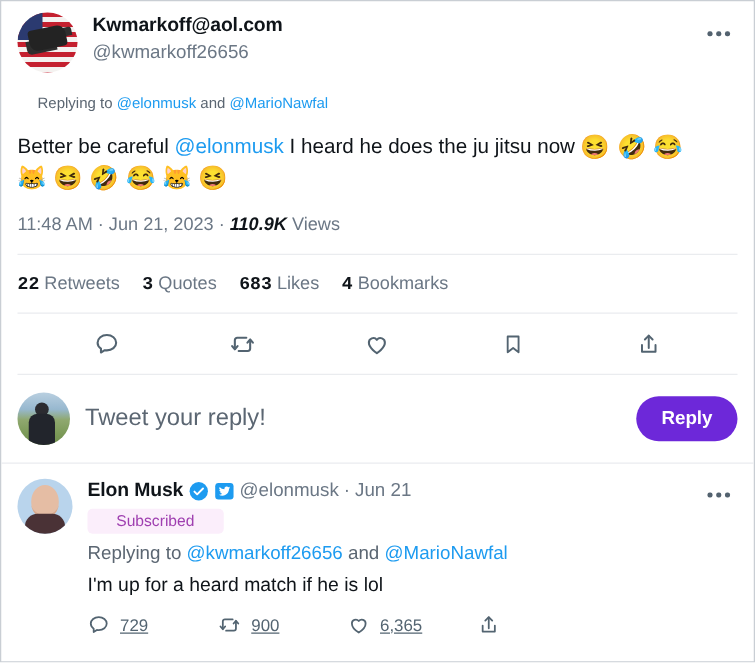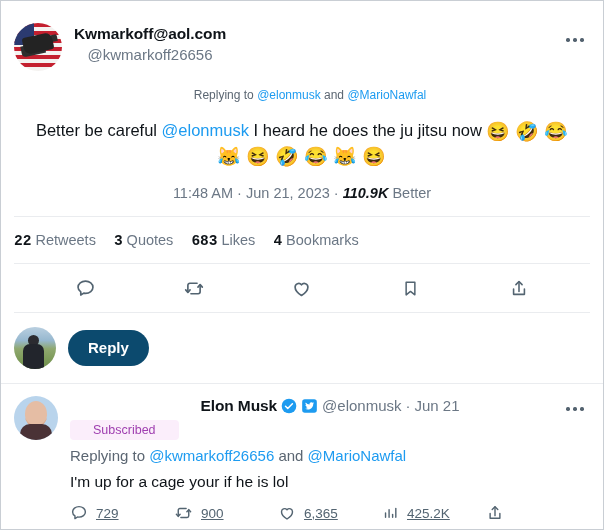--- a/index.html
+++ b/index.html
@@ -13,21 +13,21 @@
   .page {
     width: 604px;
     height: 530px;
     background: #ffffff;
     border: 1px solid #c9ced4;
     position: relative;
     overflow: hidden;
   }
 
   
-  .tweet-main { padding: 22px 13px 0 13px; text-align: center; }
+  .tweet-main { padding: 9px 13px 0 13px; }
 
   .author-row { display: flex; align-items: flex-start; position: relative; }
 
   .avatar {
     border-radius: 50%;
     flex: 0 0 auto;
     background-size: cover;
     background-position: center;
     overflow: hidden;
     position: relative;
@@ -177,21 +177,21 @@
     background: #22252c;
   }
   .composer-placeholder {
     flex: 1;
     font-size: 19px;
     color: #5b6672;
     line-height: 26px;
     cursor: text;
   }
   .reply-button {
-    background: #0c4a6e;
+    background: #6d28d9;
     color: #ffffff;
     border: none;
     border-radius: 999px;
     font-family: "Liberation Sans", sans-serif;
     font-size: 15px;
     font-weight: bold;
     padding: 9px 20px;
     cursor: pointer;
     line-height: 18px;
   }
@@ -223,21 +223,20 @@
     background: #4a3236;
   }
 
   .reply-body { flex: 1; min-width: 0; }
   .reply-name-line {
     display: flex;
     align-items: center;
     gap: 4px;
     line-height: 20px;
     flex-wrap: nowrap;
-    justify-content: center;
   }
   .reply-name {
     font-size: 15.5px;
     font-weight: bold;
     color: #0f1419;
     letter-spacing: -0.1px;
   }
   .badge-verified { width: 16px; height: 16px; flex: 0 0 auto; }
   .badge-bird { width: 17px; height: 16px; flex: 0 0 auto; }
   .reply-handle {
@@ -312,21 +311,21 @@
 
     <div class="replying-line">
       <span>Replying to </span><a class="lnk">@elonmusk</a><span> and </span><a class="lnk">@MarioNawfal</a>
     </div>
 
     <div class="tweet-text">
       <span>Better be careful </span><a class="lnk">@elonmusk</a><span> I heard he does the ju jitsu now </span><span class="emo">😆 🤣 😂</span><br><span class="emo">😹 😆 🤣 😂 😹 😆</span>
     </div>
 
     <div class="timestamp">
-      <span>11:48 AM</span><span> · </span><span>Jun 21, 2023</span><span> · </span><b>110.9K</b><span> Better</span>
+      <span>11:48 AM</span><span> · </span><span>Jun 21, 2023</span><span> · </span><b>110.9K</b><span> Views</span>
     </div>
   </div>
 
   <div class="divider" style="margin-top:13px;"></div>
 
   <div class="stats-row">
     <span class="stat"><b>22</b><span> Retweets</span></span>
     <span class="stat"><b>3</b><span> Quotes</span></span>
     <span class="stat"><b>683</b><span> Likes</span></span>
     <span class="stat"><b>4</b><span> Bookmarks</span></span>
@@ -364,20 +363,21 @@
         <path d="M8.3 7.3 12 3.6l3.7 3.7"></path>
         <path d="M5.5 12.6v6.4h13v-6.4"></path>
       </svg>
     </div>
   </div>
 
   <div class="divider"></div>
 
   <div class="composer">
     <div class="avatar avatar-person"></div>
+    <div class="composer-placeholder">Tweet your reply!</div>
     <button class="reply-button">Reply</button>
   </div>
 
   <div class="divider-full"></div>
 
   <div class="reply-block">
     <div class="more-dots" style="right:13px; top:14px;">
       <i></i>
       <i></i>
       <i></i>
@@ -401,21 +401,21 @@
           <span class="reply-handle">·</span>
           <span class="reply-handle">Jun 21</span>
         </div>
 
         <div><span class="subscribed-badge">Subscribed</span></div>
 
         <div class="reply-replying">
           <span>Replying to </span><a class="lnk">@kwmarkoff26656</a><span> and </span><a class="lnk">@MarioNawfal</a>
         </div>
 
-        <div class="reply-text">I'm up for a cage your if he is lol</div>
+        <div class="reply-text">I'm up for a heard match if he is lol</div>
 
         <div class="reply-actions">
           <div class="ract">
             <svg width="18" height="18" viewBox="0 0 24 24" fill="none" stroke="currentColor" stroke-width="1.9" stroke-linecap="round" stroke-linejoin="round">
               <path d="M12 3.5c-4.7 0-8.5 3.1-8.5 7 0 2.2 1.2 4.1 3.1 5.4v3.6l3.4-2.2c.64.13 1.3.2 2 .2 4.7 0 8.5-3.1 8.5-7s-3.8-7-8.5-7z"></path>
             </svg>
             <span>729</span>
           </div>
           <div class="ract">
             <svg width="19" height="18" viewBox="0 0 24 24" fill="none" stroke="currentColor" stroke-width="1.9" stroke-linecap="round" stroke-linejoin="round">
@@ -426,29 +426,20 @@
             </svg>
             <span>900</span>
           </div>
           <div class="ract">
             <svg width="18" height="18" viewBox="0 0 24 24" fill="none" stroke="currentColor" stroke-width="1.9" stroke-linecap="round" stroke-linejoin="round">
               <path d="M12 20s-7.3-4.6-7.3-9.4A4.1 4.1 0 0 1 12 7.8a4.1 4.1 0 0 1 7.3 2.8C19.3 15.4 12 20 12 20z"></path>
             </svg>
             <span>6,365</span>
           </div>
           <div class="ract">
-            <svg width="17" height="18" viewBox="0 0 24 24" fill="none" stroke="currentColor" stroke-width="2" stroke-linecap="round">
-              <path d="M5 18V12"></path>
-              <path d="M10 18V7.5"></path>
-              <path d="M15 18V14"></path>
-              <path d="M19.5 18V5.5"></path>
-            </svg>
-            <span>425.2K</span>
-          </div>
-          <div class="ract">
             <svg width="18" height="18" viewBox="0 0 24 24" fill="none" stroke="currentColor" stroke-width="1.9" stroke-linecap="round" stroke-linejoin="round">
               <path d="M12 15.5V3.8"></path>
               <path d="M8.3 7.3 12 3.6l3.7 3.7"></path>
               <path d="M5.5 12.6v6.4h13v-6.4"></path>
             </svg>
             <span></span>
           </div>
         </div>
       </div>
     </div>

